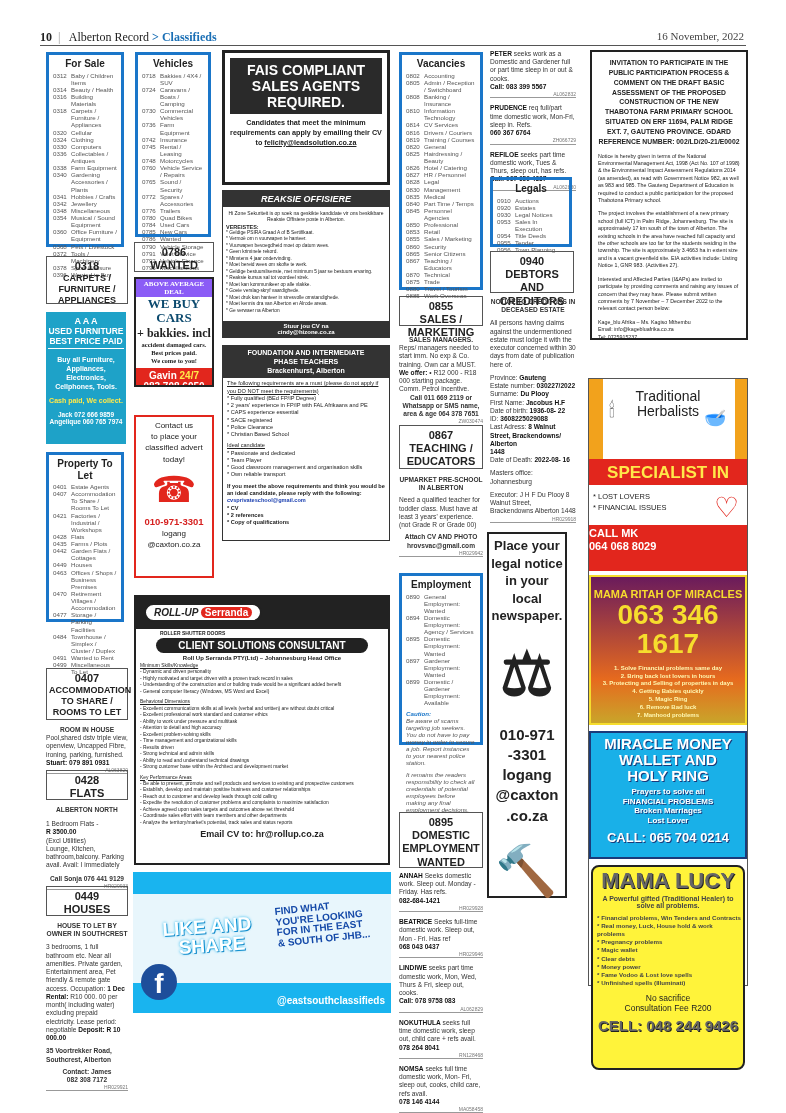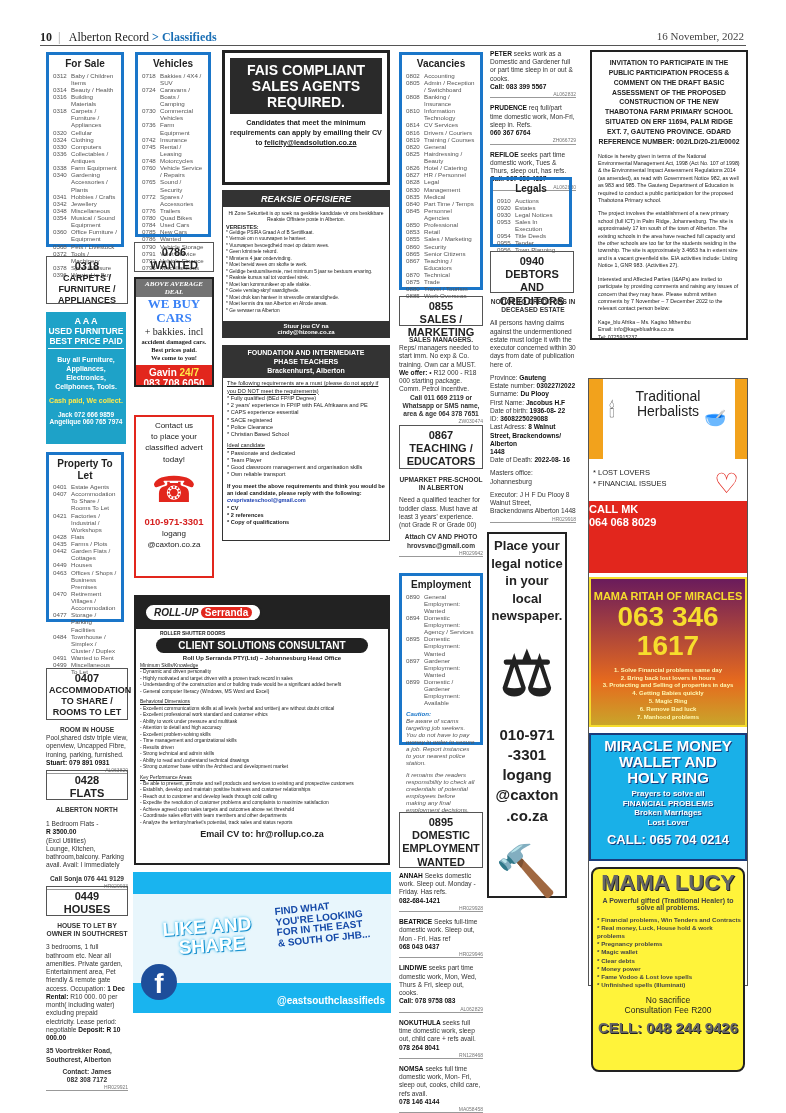--- a/index.html
+++ b/index.html
@@ -304,23 +304,23 @@
         <span class="code">0795</span>
         <span>Miscellaneous</span>
       </div>
     </div>
 </div>
 <div class="abs catbox" style="left:134px;top:242px;width:80px;height:30px">
   <div>0786</div>
   <div>WANTED</div>
 </div>
 <div class="abs" style="left:134px;top:277px;width:80px;height:110px;border:2px solid #222;background:#fff;text-align:center;font-family:'Liberation Serif',serif;overflow:hidden">
-  <div style="background:#737373;color:#fff;font-weight:bold;font-style:italic;font-size:7px;padding:1px">ABOVE AVERAGE DEAL</div>
-  <div style="color:#3b82f6;font-weight:bold;font-size:13px;line-height:1.1">WE BUY CARS</div>
-  <div style="font-size:10px;font-weight:normal;line-height:1.25">+ bakkies. incl</div>
+  <div style="background:#8b5cf6;color:#fff;font-weight:bold;font-size:7px;padding:1px">ABOVE AVERAGE DEAL</div>
+  <div style="color:#0c4a6e;font-weight:bold;font-size:13px;line-height:1.1">WE BUY CARS</div>
+  <div style="font-size:12px;font-weight:bold;line-height:1.25">+ bakkies. incl</div>
   <div style="font-size:6.5px;font-weight:bold;line-height:1.25">accident damaged cars.</div>
   <div style="font-size:6.5px;font-weight:bold;line-height:1.25">Best prices paid.</div>
   <div style="font-size:6.5px;font-weight:bold;line-height:1.25">We come to you!</div>
   <div class="ad-red" style="font-weight:bold;font-size:10px;padding:2px 0;margin-top:3px;font-family:'Liberation Sans',sans-serif">
     <span>Gavin</span> <span style="color:#ffe94a">24/7</span><br>
     <span>083 708 6050</span>
   </div>
 </div>
 <div class="abs" style="left:134px;top:415px;width:80px;height:163px;border:2px solid #e2261d;text-align:center;font-size:8px;line-height:1.4;padding-top:3px">
   <div>Contact us</div>
@@ -709,20 +709,21 @@
   <p>Tel: 0725915237</p>
 </div>
 <div class="abs" style="left:588px;top:378px;width:160px;height:608px;border:1.5px solid #555">
   <div style="height:80px;background:linear-gradient(90deg,#f2a21c 0 14px,#fff 14px 146px,#f2a21c 146px);text-align:center;font-family:'Liberation Sans Narrow','Liberation Sans',sans-serif;font-size:14px;line-height:1.1;padding-top:10px;position:relative">
     <div>Traditional</div>
     <div>Herbalists</div>
     <span style="position:absolute;left:20px;top:20px;font-size:20px">🕯</span>
     <span style="position:absolute;right:20px;top:30px;font-size:18px">🥣</span>
   </div>
   <div style="height:112px;background:#e2261d;position:relative">
+    <div style="color:#ffe94a;font-weight:bold;font-size:17px;text-align:center;padding-top:4px;font-family:'Liberation Sans Narrow','Liberation Sans',sans-serif">SPECIALIST IN</div>
     <div style="background:#fff;margin:2px 0;height:40px;padding:6px 4px;font-size:7.5px;line-height:1.5;position:relative">
       <div>* LOST LOVERS</div>
       <div>* FINANCIAL ISSUES</div>
       <span style="position:absolute;right:8px;top:2px;font-size:28px;color:#e2261d">♡</span>
     </div>
     <div style="color:#fff;font-weight:bold;font-size:11px;line-height:1.2">
       <div>CALL MK</div>
       <div>064 068 8029</div>
     </div>
   </div>

